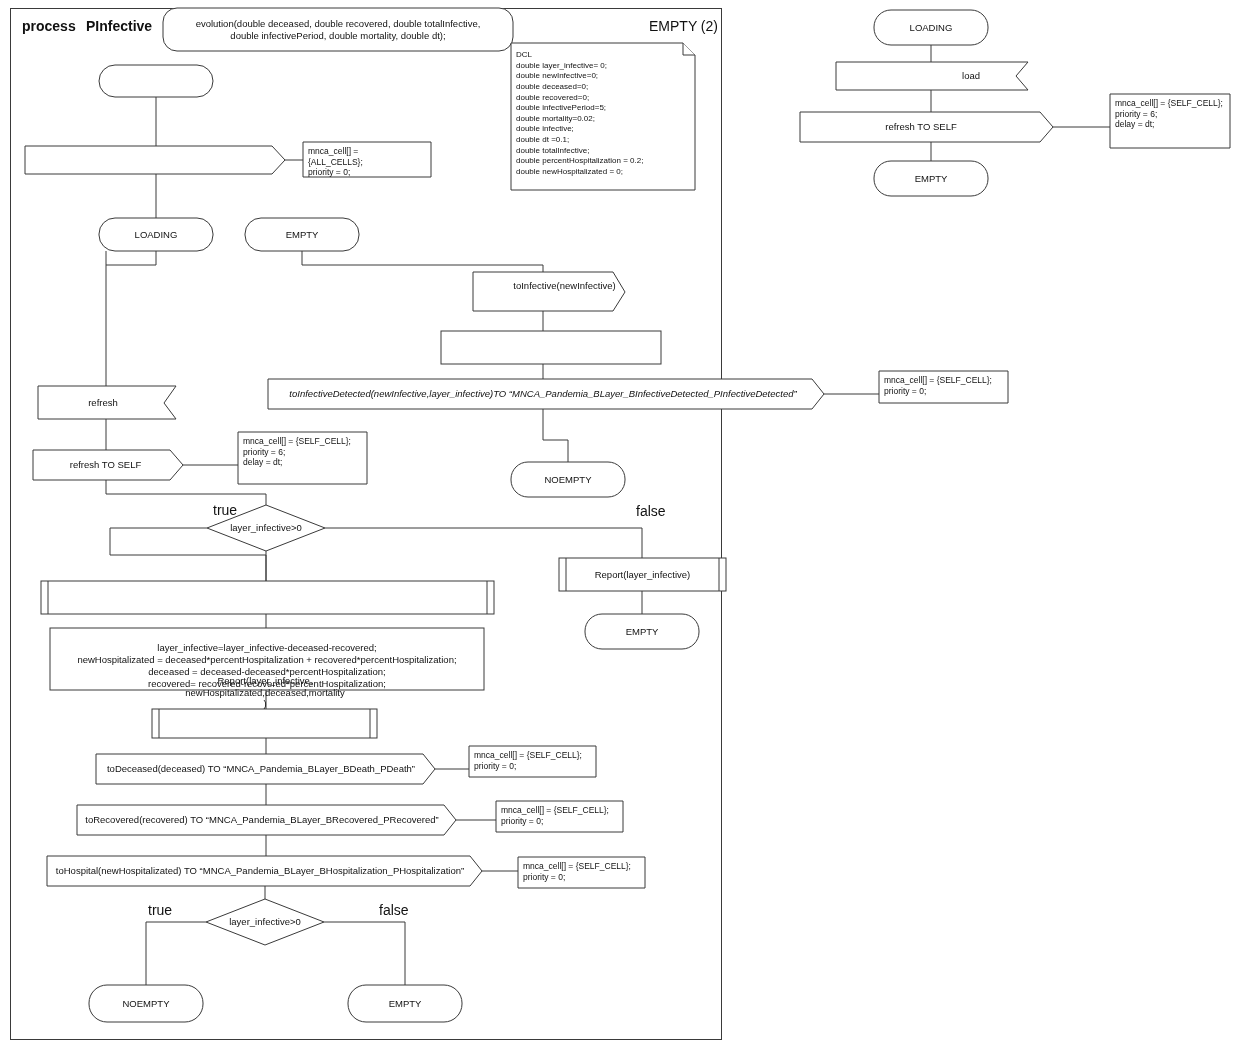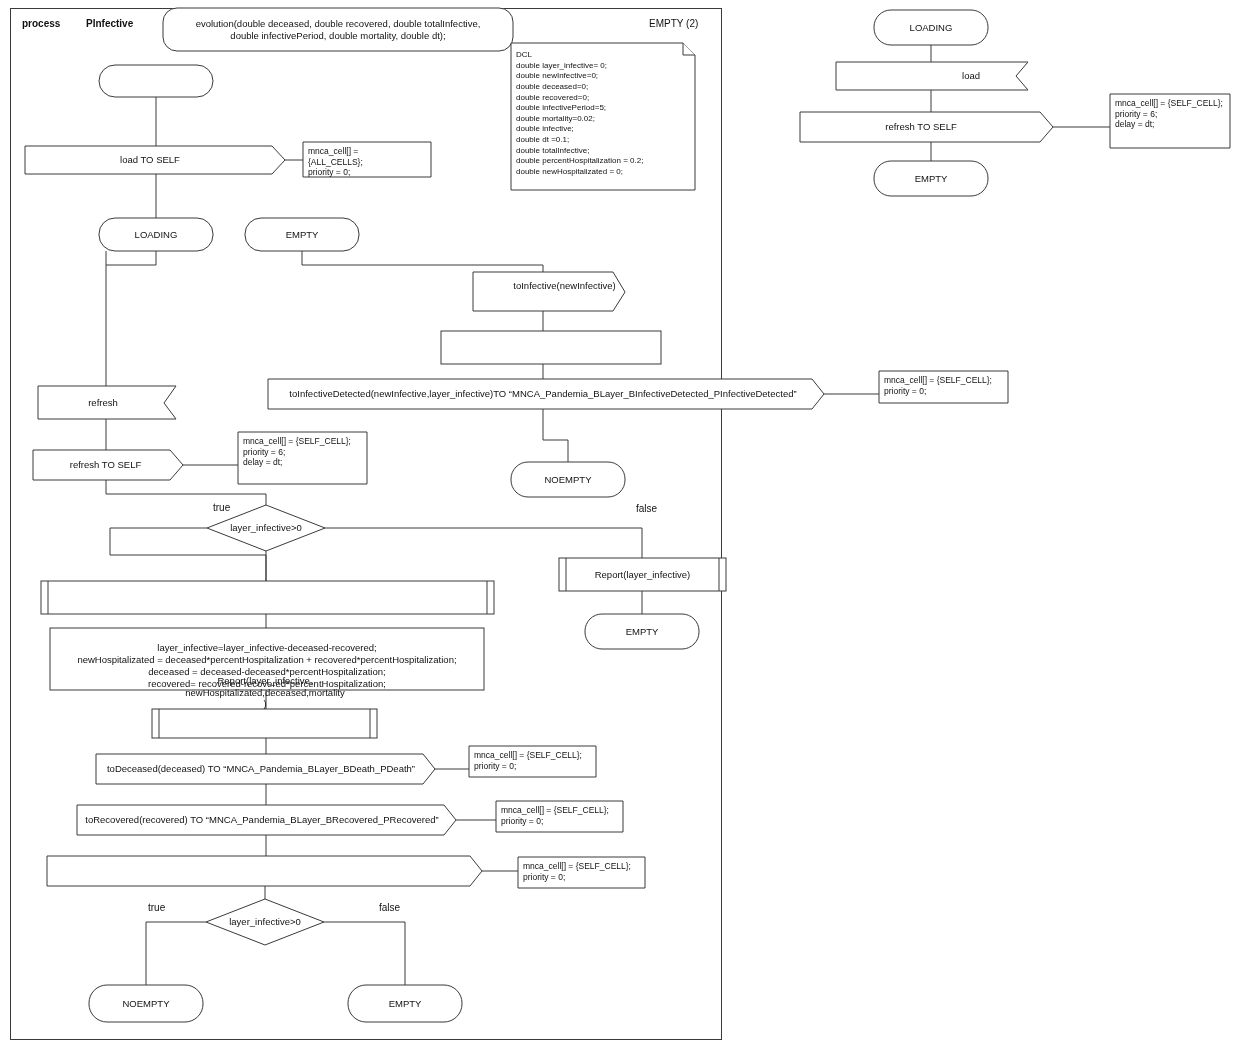--- a/index.html
+++ b/index.html
@@ -1,19 +1,19 @@
 <!DOCTYPE html>
 <html><head>
 <meta charset="utf-8">
 <style>
   html,body{margin:0;padding:0;background:#ffffff;}
   body{font-family:"Liberation Sans", sans-serif;}
   #canvas{position:relative;width:1236px;height:1047px;overflow:hidden;background:#fff;}
   .frame{position:absolute;border:1px solid #3a3a3a;background:transparent;box-sizing:border-box;}
-  .label{position:absolute;font-size:10px;color:#111;white-space:pre-line;}
+  .label{position:absolute;font-size:14px;color:#111;white-space:pre-line;}
   .bold{font-weight:bold;}
   svg.ov{position:absolute;left:0;top:0;width:1236px;height:1047px;overflow:visible;pointer-events:none;}
   .shp{fill:#ffffff;stroke:#3a3a3a;stroke-width:1;}
   .txt{position:absolute;box-sizing:border-box;display:flex;align-items:center;justify-content:center;
        text-align:center;font-size:9.5px;color:#111;line-height:1.25;white-space:pre-line;padding:0 6px;}
   .txtleft{justify-content:flex-start;text-align:left;}
 </style>
 </head>
 <body>
 
@@ -164,30 +164,29 @@
 double infectivePeriod=5;
 double mortality=0.02;
 double infective;
 double dt =0.1;
 double totalInfective;
 double percentHospitalization = 0.2;
 double newHospitalizated = 0;</div>
 
   <div class="txt" style="left:99px;top:65px;width:114px;height:32px;"></div>
 
-  <div class="txt" style="left:25px;top:146px;width:250px;height:28px;">load TO SELF</div>
   <div class="txt txtleft" style="left:303px;top:142px;width:109px;height:35px;align-items:flex-start;padding:4px 5px;font-size:8.5px;">mnca_cell[] = {ALL_CELLS};
 priority = 0;</div>
 
   <div class="txt" style="left:99px;top:218px;width:114px;height:33px;">LOADING</div>
   <div class="txt" style="left:245px;top:218px;width:114px;height:33px;">EMPTY</div>
 
   <div class="txt" style="left:473px;top:272px;width:145px;height:28px;padding-left:44px;">toInfective(newInfective)</div>
 
-  <div class="txt" style="left:268px;top:379px;width:550px;height:30px;">toInfectiveDetected(newInfective,layer_infective)TO “MNCA_Pandemia_BLayer_BInfectiveDetected_PInfectiveDetected”</div>
+  <div class="txt" style="left:268px;top:379px;width:550px;height:30px;font-style:italic;">toInfectiveDetected(newInfective,layer_infective)TO “MNCA_Pandemia_BLayer_BInfectiveDetected_PInfectiveDetected”</div>
   <div class="txt txtleft" style="left:879px;top:371px;width:129px;height:32px;align-items:flex-start;padding:4px 5px;font-size:8.5px;">mnca_cell[] = {SELF_CELL};
 priority = 0;</div>
 
   <div class="txt" style="left:511px;top:462px;width:114px;height:35px;">NOEMPTY</div>
 
   <div class="txt" style="left:38px;top:386px;width:130px;height:33px;">refresh</div>
   <div class="txt" style="left:33px;top:450px;width:145px;height:30px;">refresh TO SELF</div>
   <div class="txt txtleft" style="left:238px;top:432px;width:129px;height:52px;align-items:flex-start;padding:4px 5px;font-size:8.5px;">mnca_cell[] = {SELF_CELL};
 priority = 6;
 delay = dt;</div>
@@ -208,20 +207,21 @@
   <div class="txt" style="left:159px;top:678px;width:170px;height:29px;margin-left:21px;">Report(layer_infective, newHospitalizated,deceased,mortality )</div>
 
   <div class="txt" style="left:96px;top:754px;width:330px;height:30px;">toDeceased(deceased) TO “MNCA_Pandemia_BLayer_BDeath_PDeath”</div>
   <div class="txt txtleft" style="left:469px;top:746px;width:127px;height:31px;align-items:flex-start;padding:4px 5px;font-size:8.5px;">mnca_cell[] = {SELF_CELL};
 priority = 0;</div>
 
   <div class="txt" style="left:77px;top:805px;width:370px;height:30px;">toRecovered(recovered) TO “MNCA_Pandemia_BLayer_BRecovered_PRecovered”</div>
   <div class="txt txtleft" style="left:496px;top:801px;width:127px;height:31px;align-items:flex-start;padding:4px 5px;font-size:8.5px;">mnca_cell[] = {SELF_CELL};
 priority = 0;</div>
 
+  <div class="txt" style="left:47px;top:856px;width:426px;height:30px;">toHospital(newHospitalizated) TO “MNCA_Pandemia_BLayer_BHospitalization_PHospitalization”</div>
   <div class="txt txtleft" style="left:518px;top:857px;width:127px;height:31px;align-items:flex-start;padding:4px 5px;font-size:8.5px;">mnca_cell[] = {SELF_CELL};
 priority = 0;</div>
 
   <div class="txt" style="left:206px;top:899px;width:118px;height:46px;">layer_infective&gt;0</div>
   <div class="label" style="left:148px;top:902px;">true</div>
   <div class="label" style="left:379px;top:902px;">false</div>
 
   <div class="txt" style="left:89px;top:985px;width:114px;height:37px;">NOEMPTY</div>
   <div class="txt" style="left:348px;top:985px;width:114px;height:37px;">EMPTY</div>
 

